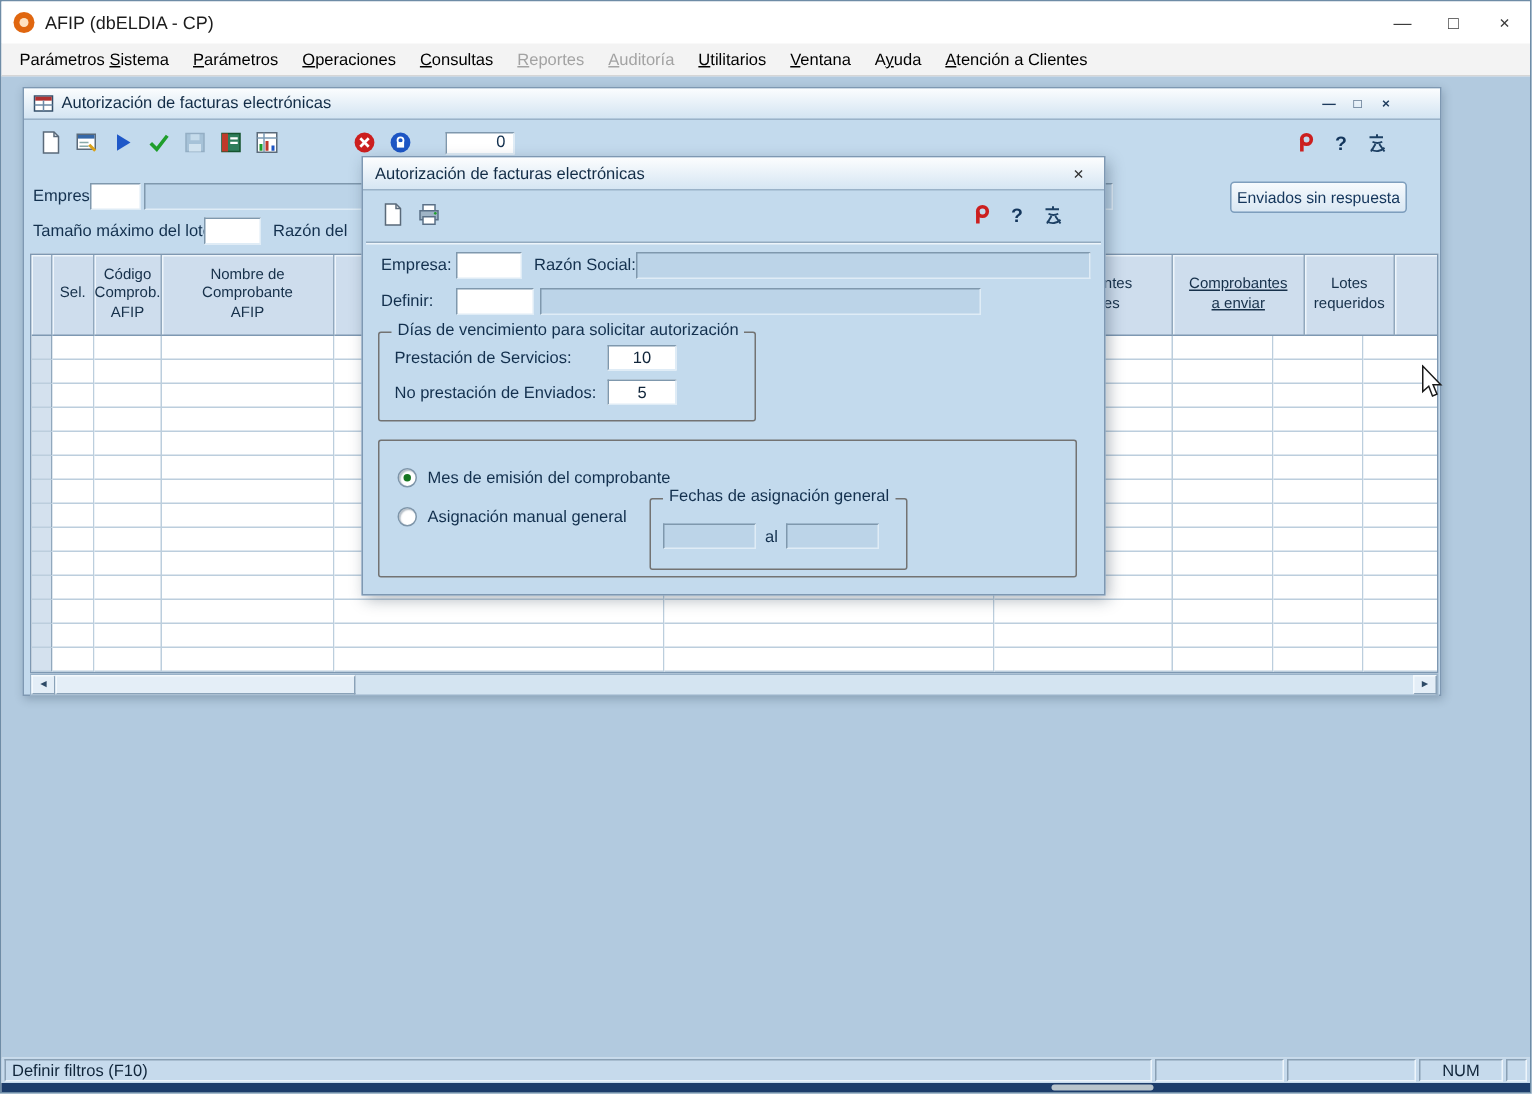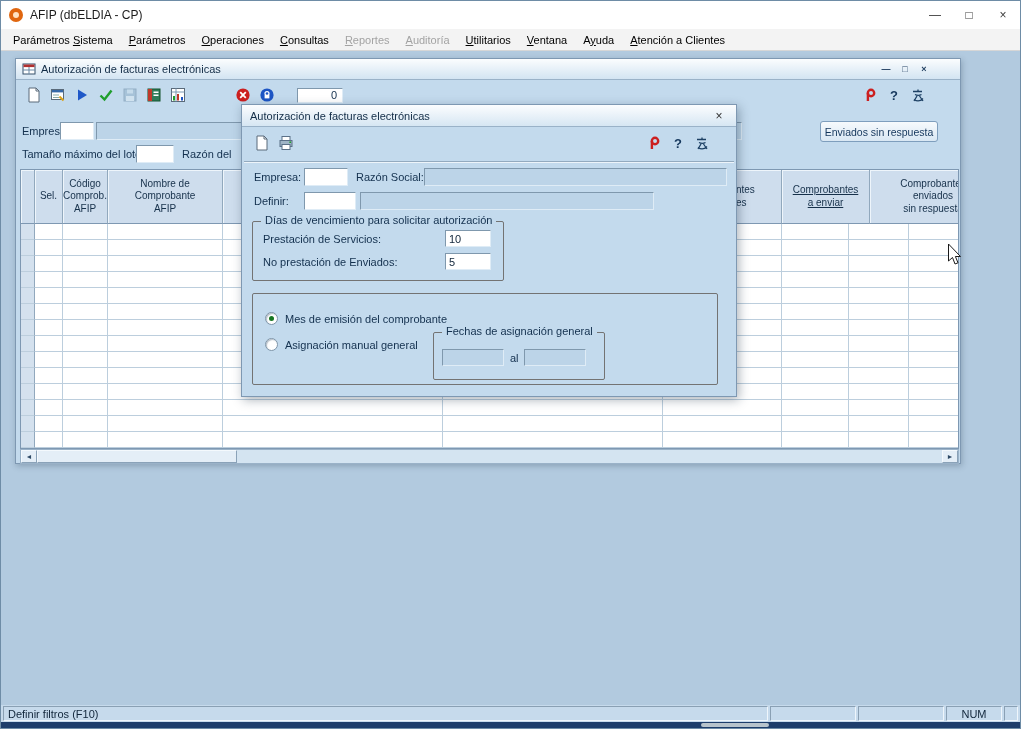--- a/index.html
+++ b/index.html
@@ -34,21 +34,21 @@
   .c-toolbar { position:absolute; top:22px; left:0; right:0; height:28px; display:flex; align-items:center; padding-left:6px; }
   .tbtn { width:24px; height:20px; display:flex; align-items:center; justify-content:center; flex:0 0 auto; }
   .tbtn.disabled { opacity:.55; }
   .help-glyph { font-size:13px; font-weight:bold; color:#14365c; }
   .counter { width:46px; height:15px; margin-left:18px; background:#fff; border:1px solid; border-color:#7f98ad #dfecf6 #dfecf6 #7f98ad;
              text-align:right; padding:0 5px; line-height:13px; }
   .lbl { position:absolute; white-space:nowrap; color:#13304e; }
   .tb { position:absolute; height:18px; border:1px solid; border-color:#7f98ad #dfecf6 #dfecf6 #7f98ad; background:#fff;
         font:inherit; color:#10253a; padding:0 3px; }
   .tb.dis { background:var(--disabled-field-bg,#bcd4e8); }
-  .tb.num { text-align:left;margin-left:40px; }
+  .tb.num { text-align:center; }
   .btn { position:absolute; background:linear-gradient(#f6fafd,#d9e7f3); border:1px solid #7e9ebd; border-radius:3px;
          font-family:inherit; font-size:10.5px; color:#14365c; height:21px; }
 
   
   .tbl { position:absolute; left:4px; top:110px; width:939px; height:280px; background:#fff; border:1px solid #7e98b2; overflow:hidden; }
   .thead { display:flex; height:54px; }
   .hcell { flex:0 0 auto; height:54px; display:flex; align-items:center; justify-content:center; text-align:center;
            font-size:10px; line-height:1.25; background:var(--header-bg,#cedded); border-right:1px solid #91a8bd;
            border-bottom:1px solid #7e98b2; box-shadow:inset 1px 1px 0 #eef5fb; color:#16304a; }
   .hcell span { white-space:pre-line; }
@@ -259,20 +259,24 @@
               <span></span>
             </div>
             <div class="hcell" style="width: 119px;">
               <span>Comprobantes
 pendientes</span>
             </div>
             <div class="hcell" style="width: 88px; text-decoration: underline;">
               <span>Comprobantes
 a enviar</span>
             </div>
+            <div class="hcell" style="width: 60px;">
+              <span>Lotes
+requeridos</span>
+            </div>
             <div class="hcell" style="width: 127px;">
               <span>Comprobantes
 enviados
 sin respuesta</span>
             </div>
           </div>
         <div class="tbody">
             <div class="trow">
               <div class="tcell ind" style="width: 14px;"></div>
               <div class="tcell" style="width: 28px;"></div>

